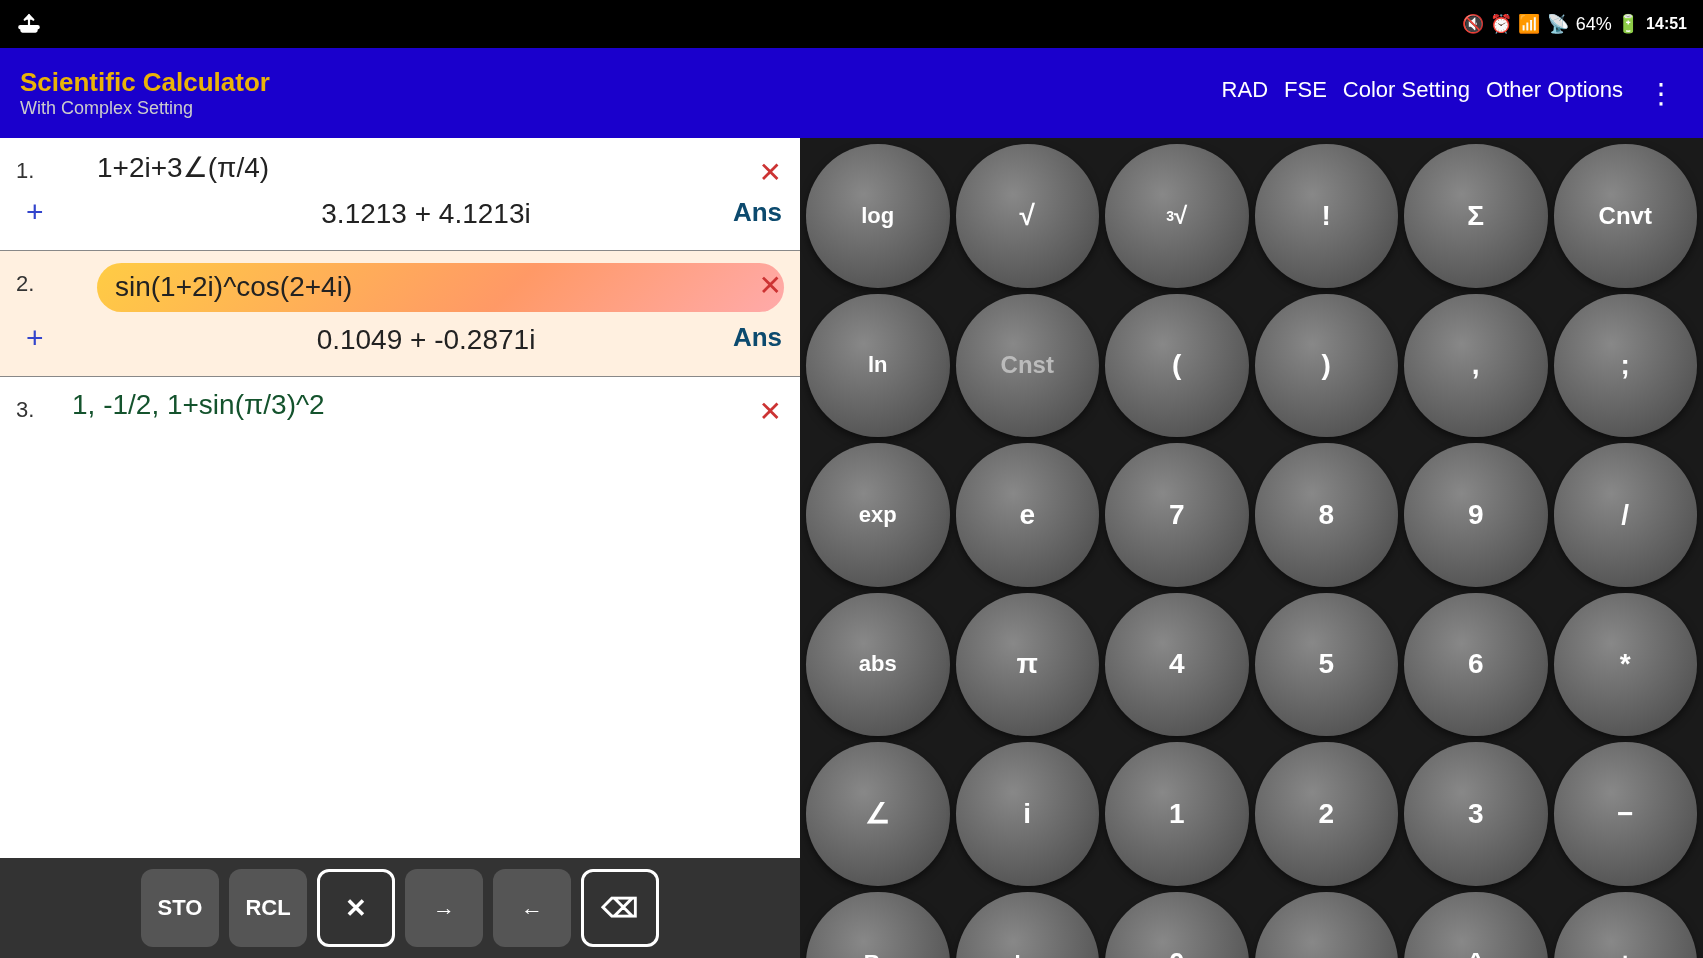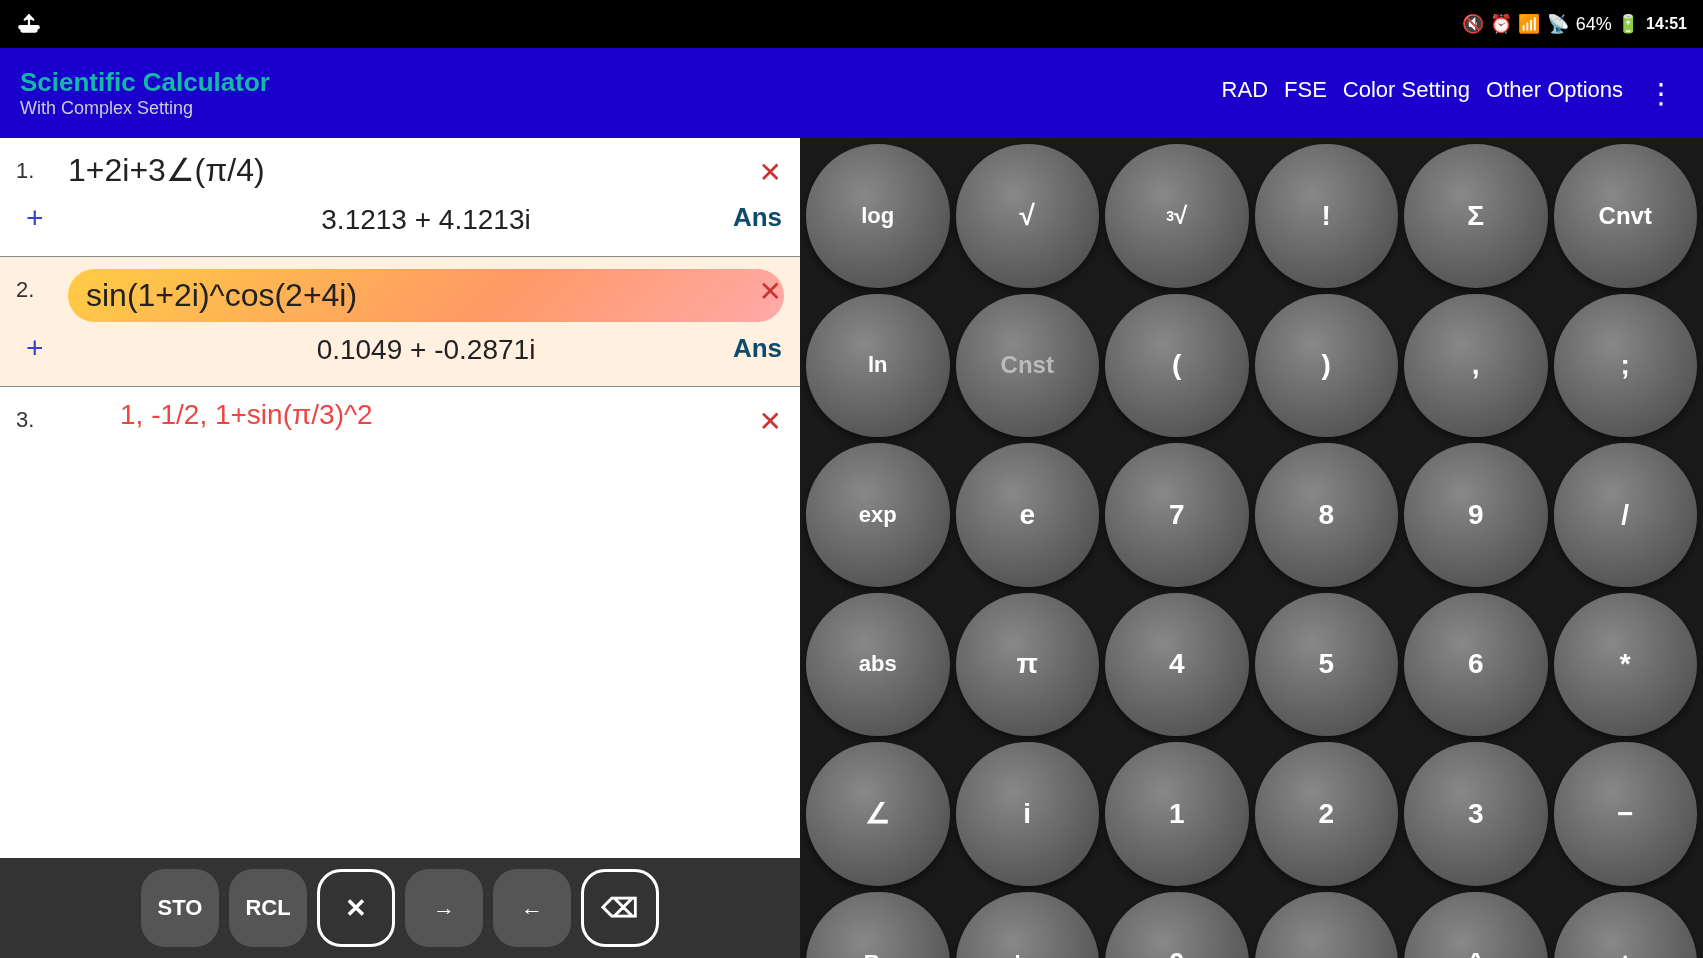--- a/index.html
+++ b/index.html
@@ -50,21 +50,21 @@
       padding: 0 20px;
       flex-shrink: 0;
     }
     .header-title-block {
       display: flex;
       flex-direction: column;
     }
     .header-title {
       font-size: 26px;
       font-weight: bold;
-      color: #14b8a6;
+      color: #eab308;
     }
     .header-subtitle {
       font-size: 18px;
       color: #ccc;
     }
     .header-nav {
       display: flex;
       align-items: flex-start;
       gap: 16px;
       margin-left: auto;
@@ -102,24 +102,25 @@
     }
 
     .row-number {
       font-size: 22px;
       color: #333;
       min-width: 36px;
       padding-top: 8px;
     }
 
     .row-expression {
-      font-size: 32px;
+      font-size: 28px;
       color: #222;
       flex: 1;
       line-height: 1.3;
+      margin-left: 29px;
     }
 
     .row-expression.highlighted {
       background: linear-gradient(135deg, #ffcc44 0%, #ff9966 60%, #ffaaaa 100%);
       border-radius: 30px;
       padding: 6px 18px;
       display: inline-block;
     }
 
     .row-delete {
@@ -160,23 +161,22 @@
       font-size: 30px;
       color: #3344cc;
       position: absolute;
       left: 10px;
       top: 50%;
       transform: translateY(-50%);
     }
 
     .row-3-expr {
       font-size: 28px;
-      color: #ef4444;
+      color: #14532d;
       padding-left: 4px;
-      margin-left: 48px;
     }
 
     
     .bottom-toolbar {
       background: #333;
       height: 100px;
       width: 800px;
       display: flex;
       align-items: center;
       justify-content: center;
@@ -184,21 +184,21 @@
       flex-shrink: 0;
       position: absolute;
       bottom: 0;
       left: 0;
     }
 
     .toolbar-btn {
       background: #555;
       color: #fff;
       border: none;
-      border-radius: 24px;
+      border-radius: 12px;
       font-size: 22px;
       font-weight: bold;
       cursor: pointer;
       display: flex;
       align-items: center;
       justify-content: center;
       height: 78px;
       min-width: 78px;
       padding: 0 14px;
     }

